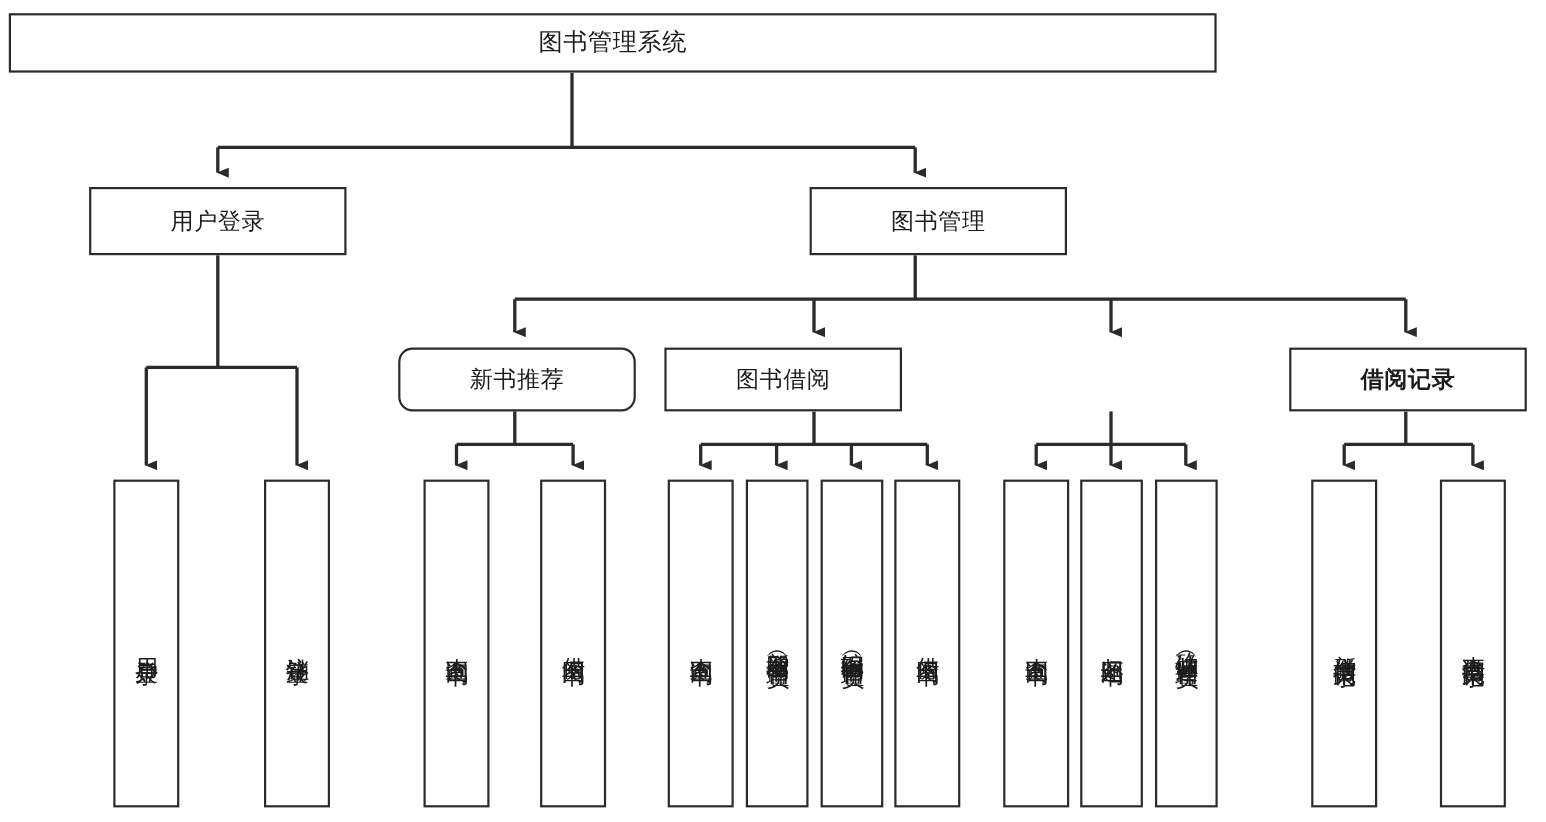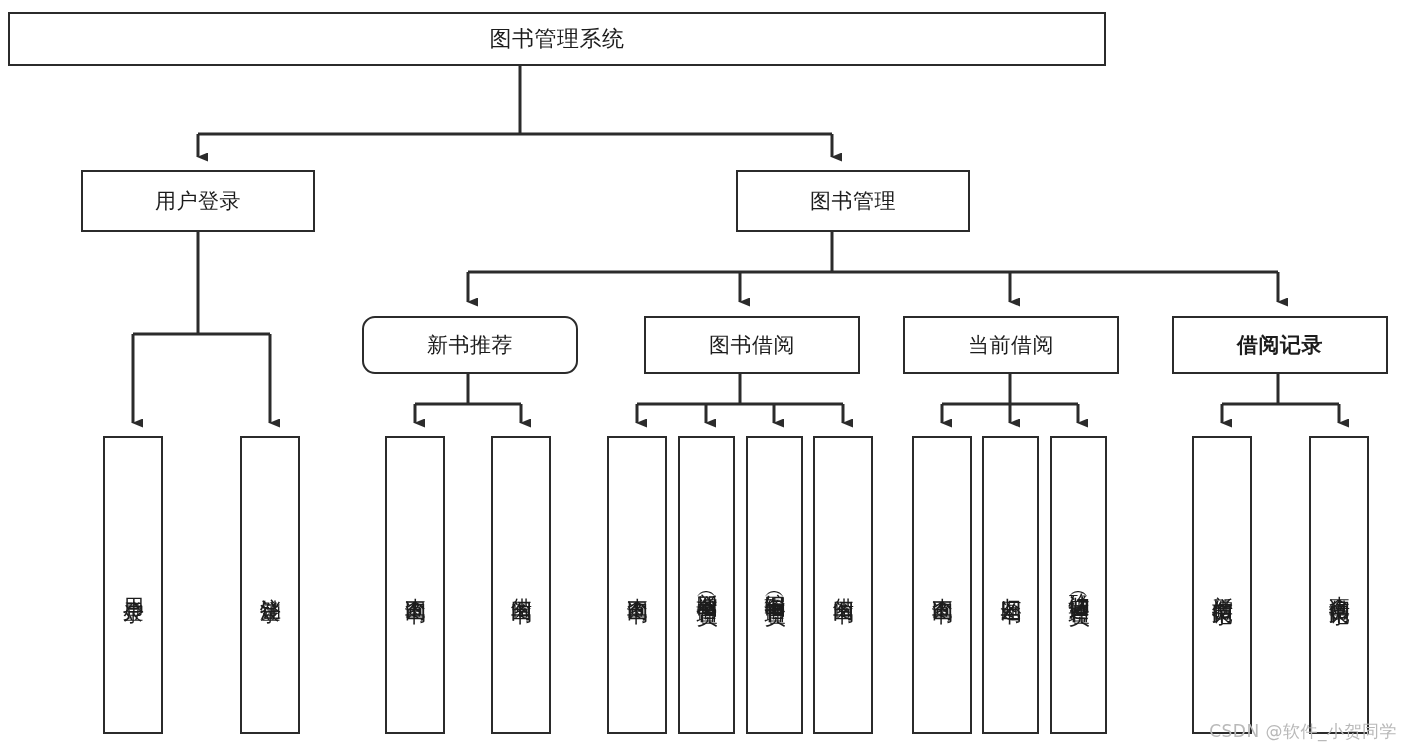--- a/index.html
+++ b/index.html
@@ -133,25 +133,22 @@
   <div class="node level2" style="left:81px; top:170px; width:234px; height:62px;">
     <span class="node-label">用户登录</span>
   </div>
   <div class="node level2" style="left:712px; top:170px; width:234px; height:62px;margin-left:24px;">
     <span class="node-label">图书管理</span>
   </div>
 
   <div class="node level3" style="left:362px; top:316px; width:216px; height:58px;border-radius:13px;">
     <span class="node-label">新书推荐</span>
   </div>
-  <div class="node level3" style="left:644px; top:316px; width:216px; height:58px;justify-content:center;">
+  <div class="node level3" style="left:604px; top:316px; width:216px; height:58px;justify-content:center;">
     <span class="node-label">图书借阅</span>
-  </div>
-  <div class="node level3" style="left:903px; top:316px; width:216px; height:58px;">
-    <span class="node-label">当前借阅</span>
   </div>
   <div class="node level3" style="left:1172px; top:316px; width:216px; height:58px;font-weight:bold;">
     <span class="node-label">借阅记录</span>
   </div>
 
   <div class="node leaf" style="left:103px; top:436px; width:60px; height:298px;">
     <span class="node-label">用户登录</span>
   </div>
   <div class="node leaf" style="left:240px; top:436px; width:60px; height:298px;">
     <span class="node-label">注销登录</span>
@@ -187,14 +184,13 @@
     <span class="node-label">确认归还（管理员）</span>
   </div>
 
   <div class="node leaf" style="left:1192px; top:436px; width:60px; height:298px;">
     <span class="node-label">新增借阅记录</span>
   </div>
   <div class="node leaf" style="left:1309px; top:436px; width:60px; height:298px;">
     <span class="node-label">查询借阅记录</span>
   </div>
 
-  <div class="watermark">CSDN @软件_小贺同学</div>
 </div>
 
 </body></html>

